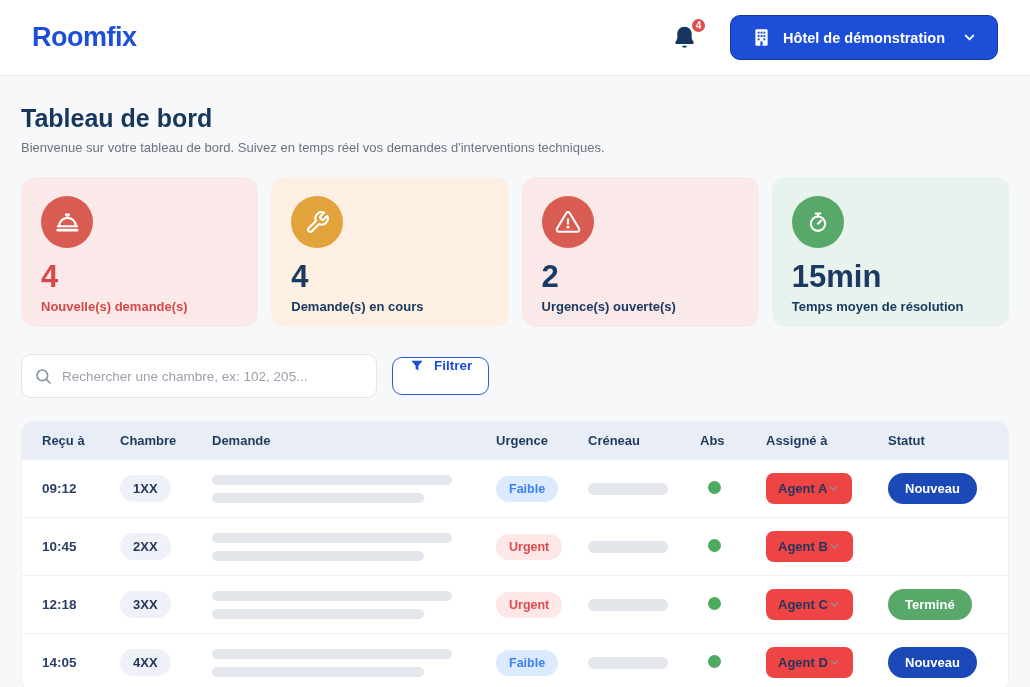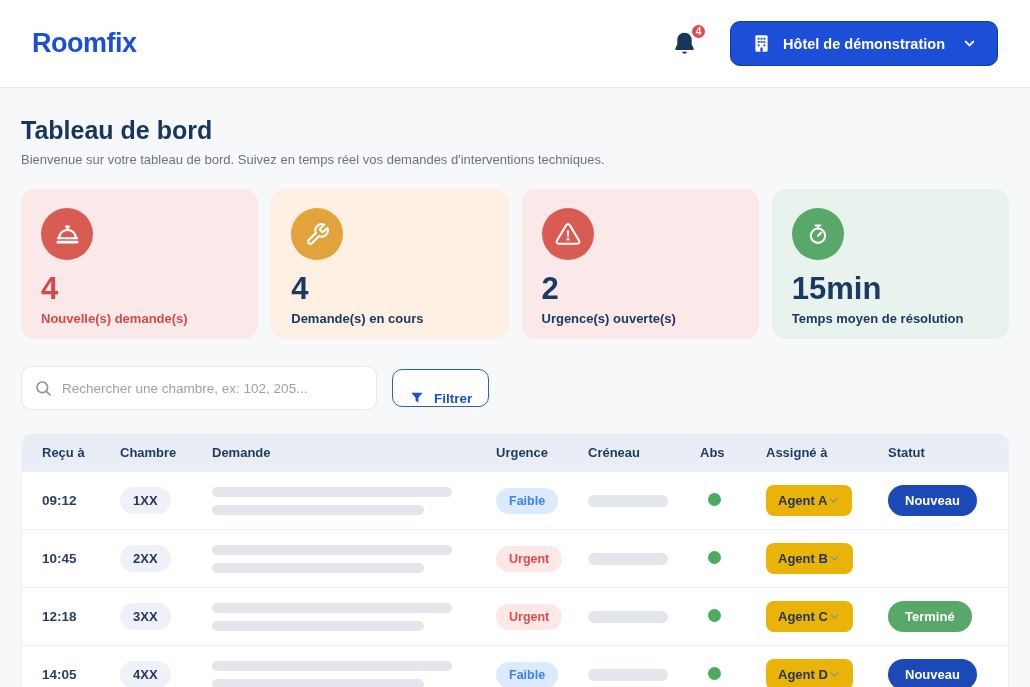--- a/index.html
+++ b/index.html
@@ -15,21 +15,21 @@
     --notif-red:#e04b4b; --border:#e8eaee;
   }
   *{box-sizing:border-box; margin:0; padding:0;}
   html,body{width:1030px; height:687px;}
   body{
     font-family:"Liberation Sans","DejaVu Sans",sans-serif;
     background:var(--page-bg); overflow:hidden; color:var(--navy);
   }
   
   .app-header{
-    height:88px; background:#fff; border-bottom:1px solid var(--border);
+    height:76px; background:#fff; border-bottom:1px solid var(--border);
     display:flex; align-items:center; padding:13px 32px;
   }
   .logo{font-size:27px; font-weight:800; color:var(--brand); letter-spacing:-.5px;}
   .header-right{margin-left:auto; display:flex; align-items:center; gap:30px;}
   .bell-wrap{position:relative; cursor:pointer; background:none; border:none; padding:2px;}
   .bell-badge{
     position:absolute; top:-5px; right:-7px; min-width:17px; height:17px;
     background:var(--notif-red); color:#fff; font-size:10px; font-weight:700;
     border-radius:50%; display:flex; align-items:center; justify-content:center;
     padding:0 3px; border:2px solid #fff;
@@ -62,21 +62,21 @@
     width:356px; height:44px; background:#fff; border:1px solid #e3e6ec;
     border-radius:10px; display:flex; align-items:center; padding:0 12px; gap:9px;
   }
   .search-box input{
     border:none; outline:none; flex:1; font-size:13.5px; color:var(--navy);
     font-family:inherit; background:transparent;
   }
   .search-box input::placeholder{color:#9aa1ad;}
   .filter-btn{
     margin-left:15px; height:38px; background:#fff; border:1.5px solid #2d5bd0;
-    border-radius:10px; padding:0 16px; display:flex; align-items:flex-end; gap:9px;
+    border-radius:10px; padding:0 16px; display:flex; align-items:flex-start; gap:9px;
     color:var(--brand); font-weight:700; font-size:13.5px; font-family:inherit; cursor:pointer;
   }
   .archives{margin-left:auto; display:flex; align-items:center; gap:10px; cursor:pointer;}
   .checkbox{width:18px; height:18px; background:#fff; border:1.5px solid #d9dde5; border-radius:4px;}
   .archives-label{font-size:13.5px; font-weight:700; color:#2a3f66;}
   
   .table{margin-top:23px; background:#fff; border-radius:12px; border:1px solid #edeff3; overflow:hidden;}
   .trow{
     display:grid; grid-template-columns:78px 92px 1fr 92px 112px 66px 122px 100px;
     align-items:center; padding:0 20px;
@@ -91,21 +91,21 @@
   }
   .skel{background:var(--skeleton); border-radius:6px; height:10px;}
   .skel-1{width:240px;}
   .skel-2{width:212px; margin-top:8px;}
   .skel-slot{width:80px; height:12px;}
   .badge{display:inline-block; font-size:12.5px; font-weight:700; padding:6px 13px; border-radius:999px;}
   .urgency-low{background:var(--badge-low-bg); color:var(--badge-low-text);}
   .urgency-high{background:var(--badge-high-bg); color:var(--badge-high-text);}
   .dot{display:inline-block; width:13px; height:13px; border-radius:50%; background:var(--dot-green); margin-left:8px;}
   .agent-select{
-    display:inline-flex; align-items:center; background:#eab308;
+    display:inline-flex; align-items:center; background:#ef4444;
     border:none; border-radius:8px; padding:8px 12px; font-size:13px; font-weight:700;
     color:#25355c; font-family:inherit; cursor:pointer;
   }
   .pill{
     border:none; border-radius:999px; padding:8px 17px; font-size:13px;
     font-weight:700; color:#fff; font-family:inherit; cursor:pointer; white-space:nowrap;
   }
   .status-new{background:var(--status-new);}
   .status-progress{background:var(--status-progress);}
   .status-done{background:var(--status-done);}

